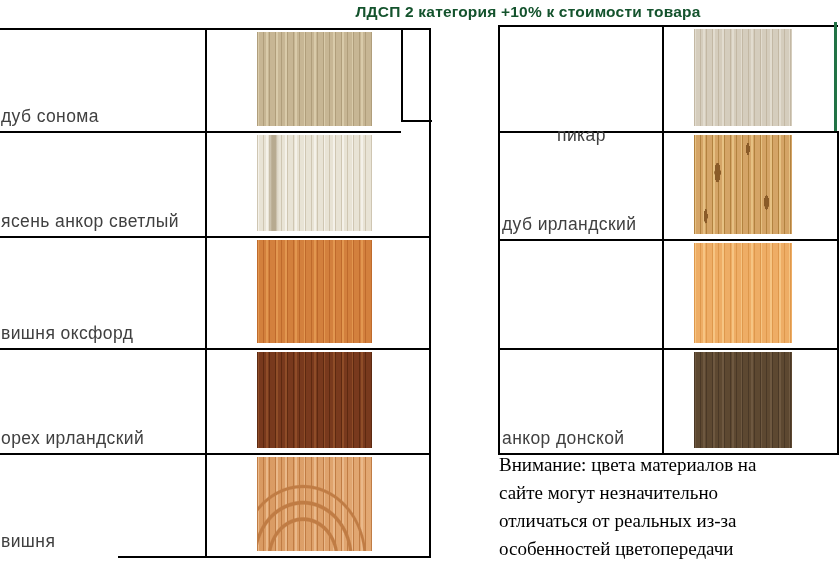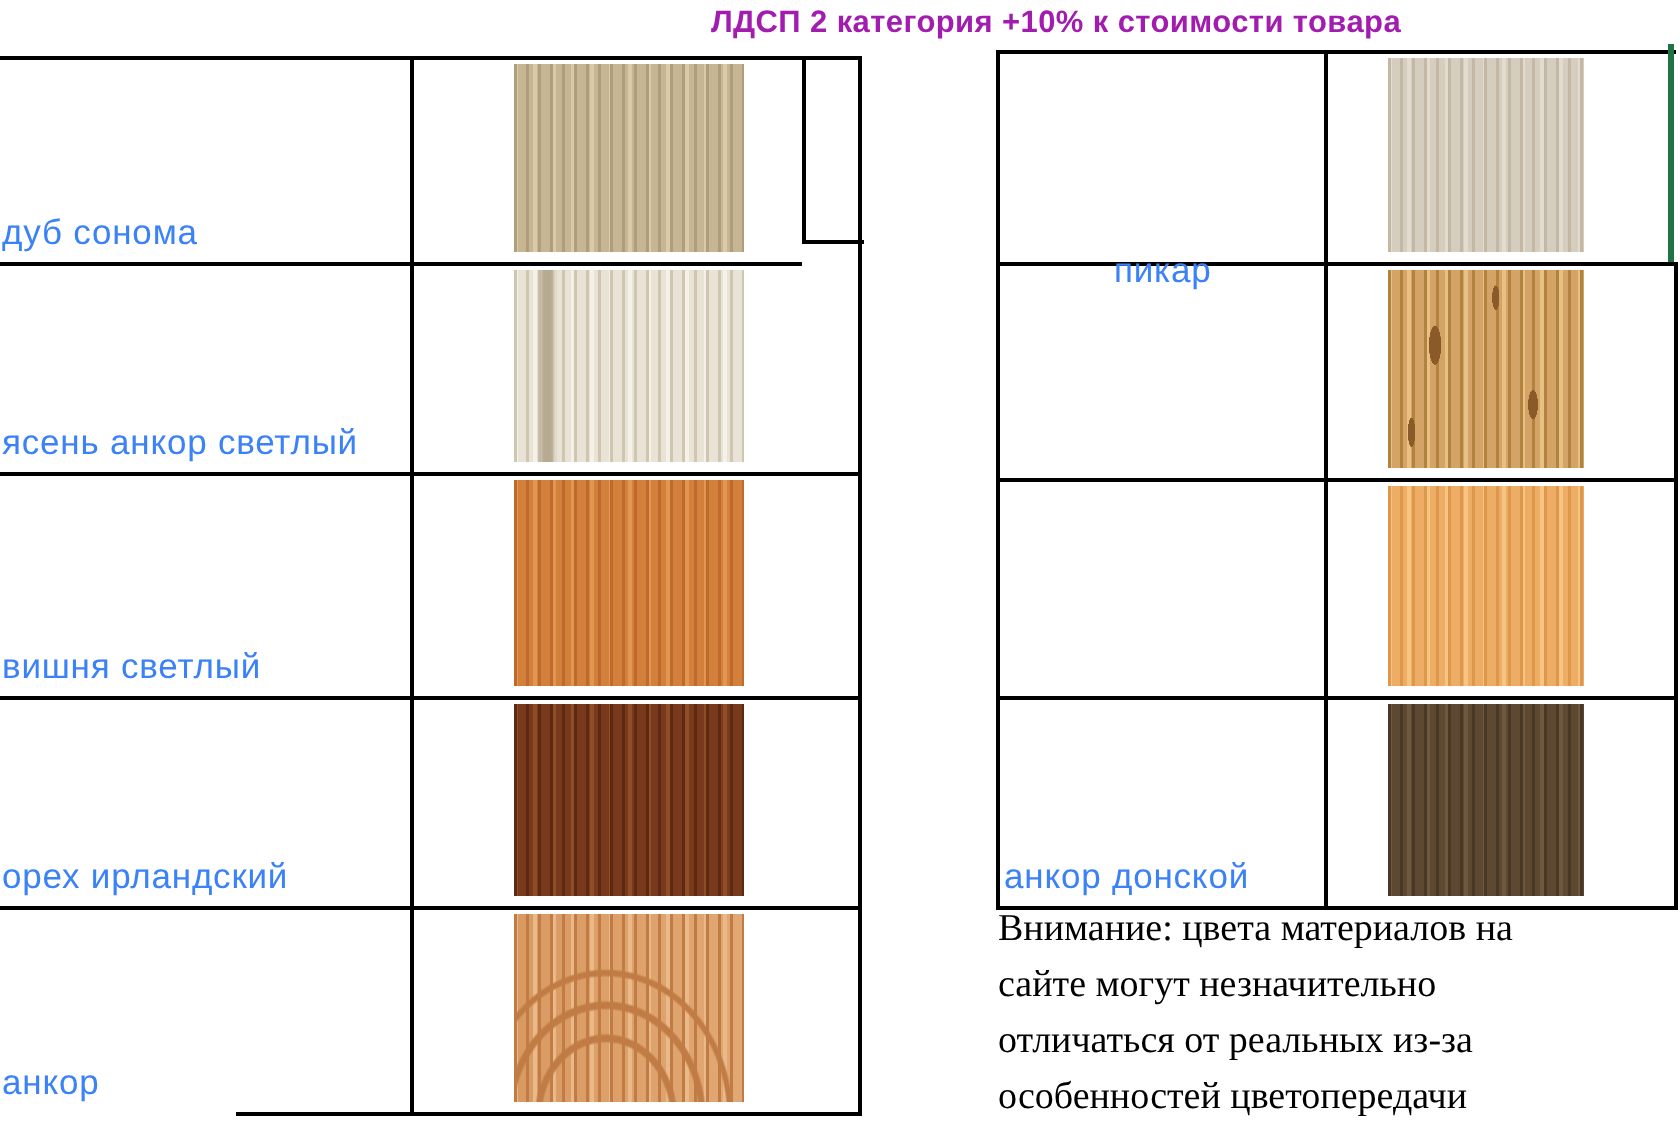--- a/index.html
+++ b/index.html
@@ -1,28 +1,28 @@
 <!DOCTYPE html>
 <html><head>
 <meta charset="utf-8">
 <style>
   html,body{margin:0;padding:0;}
   body{background:#ffffff;font-family:"Liberation Sans",sans-serif;}
   #page{position:relative;width:840px;height:562px;background:#ffffff;overflow:hidden;}
   .page-title{
     position:absolute;left:216px;top:3px;width:624px;
-    text-align:center;font-weight:bold;font-size:15.5px;color:#a21caf;
+    text-align:center;font-weight:bold;font-size:15.5px;color:#14532d;
     letter-spacing:0.2px;white-space:nowrap;
   }
   .hline{position:absolute;height:2px;background:#000;}
   .vline{position:absolute;width:2px;background:#000;}
   .vline.green{width:3px;}
   .mat-label{
     position:absolute;height:24px;line-height:24px;
-    font-size:17.5px;color:#3b82f6;letter-spacing:0.4px;white-space:nowrap;
+    font-size:17.5px;color:#404040;letter-spacing:0.4px;white-space:nowrap;
   }
   .swatch{position:absolute;}
   .note-text{
     position:absolute;left:499px;top:451px;width:262px;
     font-family:"Liberation Serif",serif;font-size:19px;line-height:28px;color:#000;
   }
 </style>
 </head>
 <body>
 
@@ -46,25 +46,26 @@
     <div class="vline" style="left: 429px; top: 28px; height: 530px; background: rgb(0, 0, 0);"></div>
     <div class="vline" style="left: 401px; top: 28px; height: 94px; background: rgb(0, 0, 0);"></div>
     <div class="vline" style="left: 498px; top: 25px; height: 430px; background: rgb(0, 0, 0);"></div>
     <div class="vline" style="left: 662px; top: 25px; height: 430px; background: rgb(0, 0, 0);"></div>
     <div class="vline" style="left: 837px; top: 131px; height: 324px; background: rgb(0, 0, 0);"></div>
     <div class="vline green" style="left: 834px; top: 22px; height: 109px; background: rgb(33, 115, 70);"></div>
     <div class="mat-label" style="left: 1px; top: 104px;">дуб сонома</div>
     <div class="swatch" style="left: 257px; top: 32px; width: 115px; height: 94px; background: repeating-linear-gradient(90deg, rgb(176, 158, 123) 0px, rgb(176, 158, 123) 1.5px, transparent 1.5px, transparent 6px), repeating-linear-gradient(90deg, rgb(217, 203, 170) 0px, rgb(217, 203, 170) 2px, transparent 2px, transparent 9.5px), linear-gradient(90deg, rgb(199, 182, 148) 0%, rgb(199, 182, 148) 100%);"></div>
     <div class="mat-label" style="left: 1px; top: 209px;">ясень анкор светлый</div>
     <div class="swatch" style="left: 257px; top: 135px; width: 115px; height: 96px; background: linear-gradient(90deg, transparent 0px, transparent 10%, rgb(183, 170, 144) 13%, rgb(183, 170, 144) 16%, transparent 19%), repeating-linear-gradient(90deg, rgb(207, 198, 178) 0px, rgb(207, 198, 178) 1.5px, transparent 1.5px, transparent 6px), repeating-linear-gradient(90deg, rgb(244, 241, 233) 0px, rgb(244, 241, 233) 2px, transparent 2px, transparent 9.5px), linear-gradient(90deg, rgb(232, 227, 213) 0%, rgb(232, 227, 213) 100%);"></div>
-    <div class="mat-label" style="left: 1px; top: 321px;">вишня светлый</div>
+    <div class="mat-label" style="left: 1px; top: 321px;">вишня оксфорд</div>
     <div class="swatch" style="left: 257px; top: 240px; width: 115px; height: 103px; background: repeating-linear-gradient(90deg, rgb(191, 106, 44) 0px, rgb(191, 106, 44) 1.5px, transparent 1.5px, transparent 6px), repeating-linear-gradient(90deg, rgb(226, 151, 80) 0px, rgb(226, 151, 80) 2px, transparent 2px, transparent 9.5px), linear-gradient(90deg, rgb(211, 128, 61) 0%, rgb(211, 128, 61) 100%);"></div>
     <div class="mat-label" style="left: 1px; top: 426px;">орех ирландский</div>
     <div class="swatch" style="left: 257px; top: 352px; width: 115px; height: 96px; background: repeating-linear-gradient(90deg, rgb(93, 41, 16) 0px, rgb(93, 41, 16) 1.5px, transparent 1.5px, transparent 6px), repeating-linear-gradient(90deg, rgb(143, 77, 40) 0px, rgb(143, 77, 40) 2px, transparent 2px, transparent 9.5px), linear-gradient(90deg, rgb(120, 57, 29) 0%, rgb(120, 57, 29) 100%);"></div>
-    <div class="mat-label" style="left: 1px; top: 529px;">анкор</div>
+    <div class="mat-label" style="left: 1px; top: 529px;">вишня</div>
     <div class="swatch" style="left: 257px; top: 457px; width: 115px; height: 94px; background: radial-gradient(95% 135% at 40% 108%, transparent 0px, transparent 29%, rgb(192, 124, 68) 30%, rgb(192, 124, 68) 32%, transparent 33%, transparent 42%, rgb(192, 124, 68) 43%, rgb(192, 124, 68) 45%, transparent 46%, transparent 55%, rgb(192, 124, 68) 56%, rgb(192, 124, 68) 57.5%, transparent 58.5%), repeating-linear-gradient(90deg, rgb(192, 124, 68) 0px, rgb(192, 124, 68) 1.5px, transparent 1.5px, transparent 6px), repeating-linear-gradient(90deg, rgb(234, 185, 138) 0px, rgb(234, 185, 138) 2px, transparent 2px, transparent 9.5px), linear-gradient(90deg, rgb(217, 154, 98) 0%, rgb(226, 168, 115) 100%);"></div>
     <div class="mat-label" style="left: 557px; top: 104px; margin-top: 19px;">пикар</div>
     <div class="swatch" style="left: 694px; top: 29px; width: 98px; height: 97px; background: repeating-linear-gradient(90deg, rgb(195, 184, 164) 0px, rgb(195, 184, 164) 1.5px, transparent 1.5px, transparent 6px), repeating-linear-gradient(90deg, rgb(226, 220, 207) 0px, rgb(226, 220, 207) 2px, transparent 2px, transparent 9.5px), linear-gradient(90deg, rgb(213, 205, 189) 0%, rgb(213, 205, 189) 100%);"></div>
+    <div class="mat-label" style="left: 502px; top: 212px;">дуб ирландский</div>
     <div class="swatch" style="left: 694px; top: 135px; width: 98px; height: 99px; background: radial-gradient(5px 16px at 24% 38%, rgb(138, 91, 40) 0px, rgb(138, 91, 40) 60%, transparent 62%), radial-gradient(4px 12px at 74% 68%, rgb(138, 91, 40) 0px, rgb(138, 91, 40) 60%, transparent 62%), radial-gradient(3px 10px at 55% 14%, rgb(138, 91, 40) 0px, rgb(138, 91, 40) 60%, transparent 62%), radial-gradient(3px 12px at 12% 82%, rgb(138, 91, 40) 0px, rgb(138, 91, 40) 60%, transparent 62%), repeating-linear-gradient(90deg, rgb(178, 130, 63) 0px, rgb(178, 130, 63) 1.5px, transparent 1.5px, transparent 6px), repeating-linear-gradient(90deg, rgb(230, 193, 131) 0px, rgb(230, 193, 131) 2px, transparent 2px, transparent 9.5px), linear-gradient(90deg, rgb(212, 164, 102) 0%, rgb(212, 164, 102) 100%);"></div>
     <div class="swatch" style="left: 694px; top: 243px; width: 98px; height: 100px; background: repeating-linear-gradient(90deg, rgb(222, 152, 76) 0px, rgb(222, 152, 76) 1.5px, transparent 1.5px, transparent 6px), repeating-linear-gradient(90deg, rgb(246, 197, 131) 0px, rgb(246, 197, 131) 2px, transparent 2px, transparent 9.5px), linear-gradient(90deg, rgb(238, 173, 101) 0%, rgb(238, 173, 101) 100%);"></div>
     <div class="mat-label" style="left: 502px; top: 426px;">анкор донской</div>
     <div class="swatch" style="left: 694px; top: 352px; width: 98px; height: 96px; background: repeating-linear-gradient(90deg, rgb(74, 56, 38) 0px, rgb(74, 56, 38) 1.5px, transparent 1.5px, transparent 6px), repeating-linear-gradient(90deg, rgb(110, 88, 64) 0px, rgb(110, 88, 64) 2px, transparent 2px, transparent 9.5px), linear-gradient(90deg, rgb(93, 72, 49) 0%, rgb(93, 72, 49) 100%);"></div>
   </div>
 
 </body></html>

